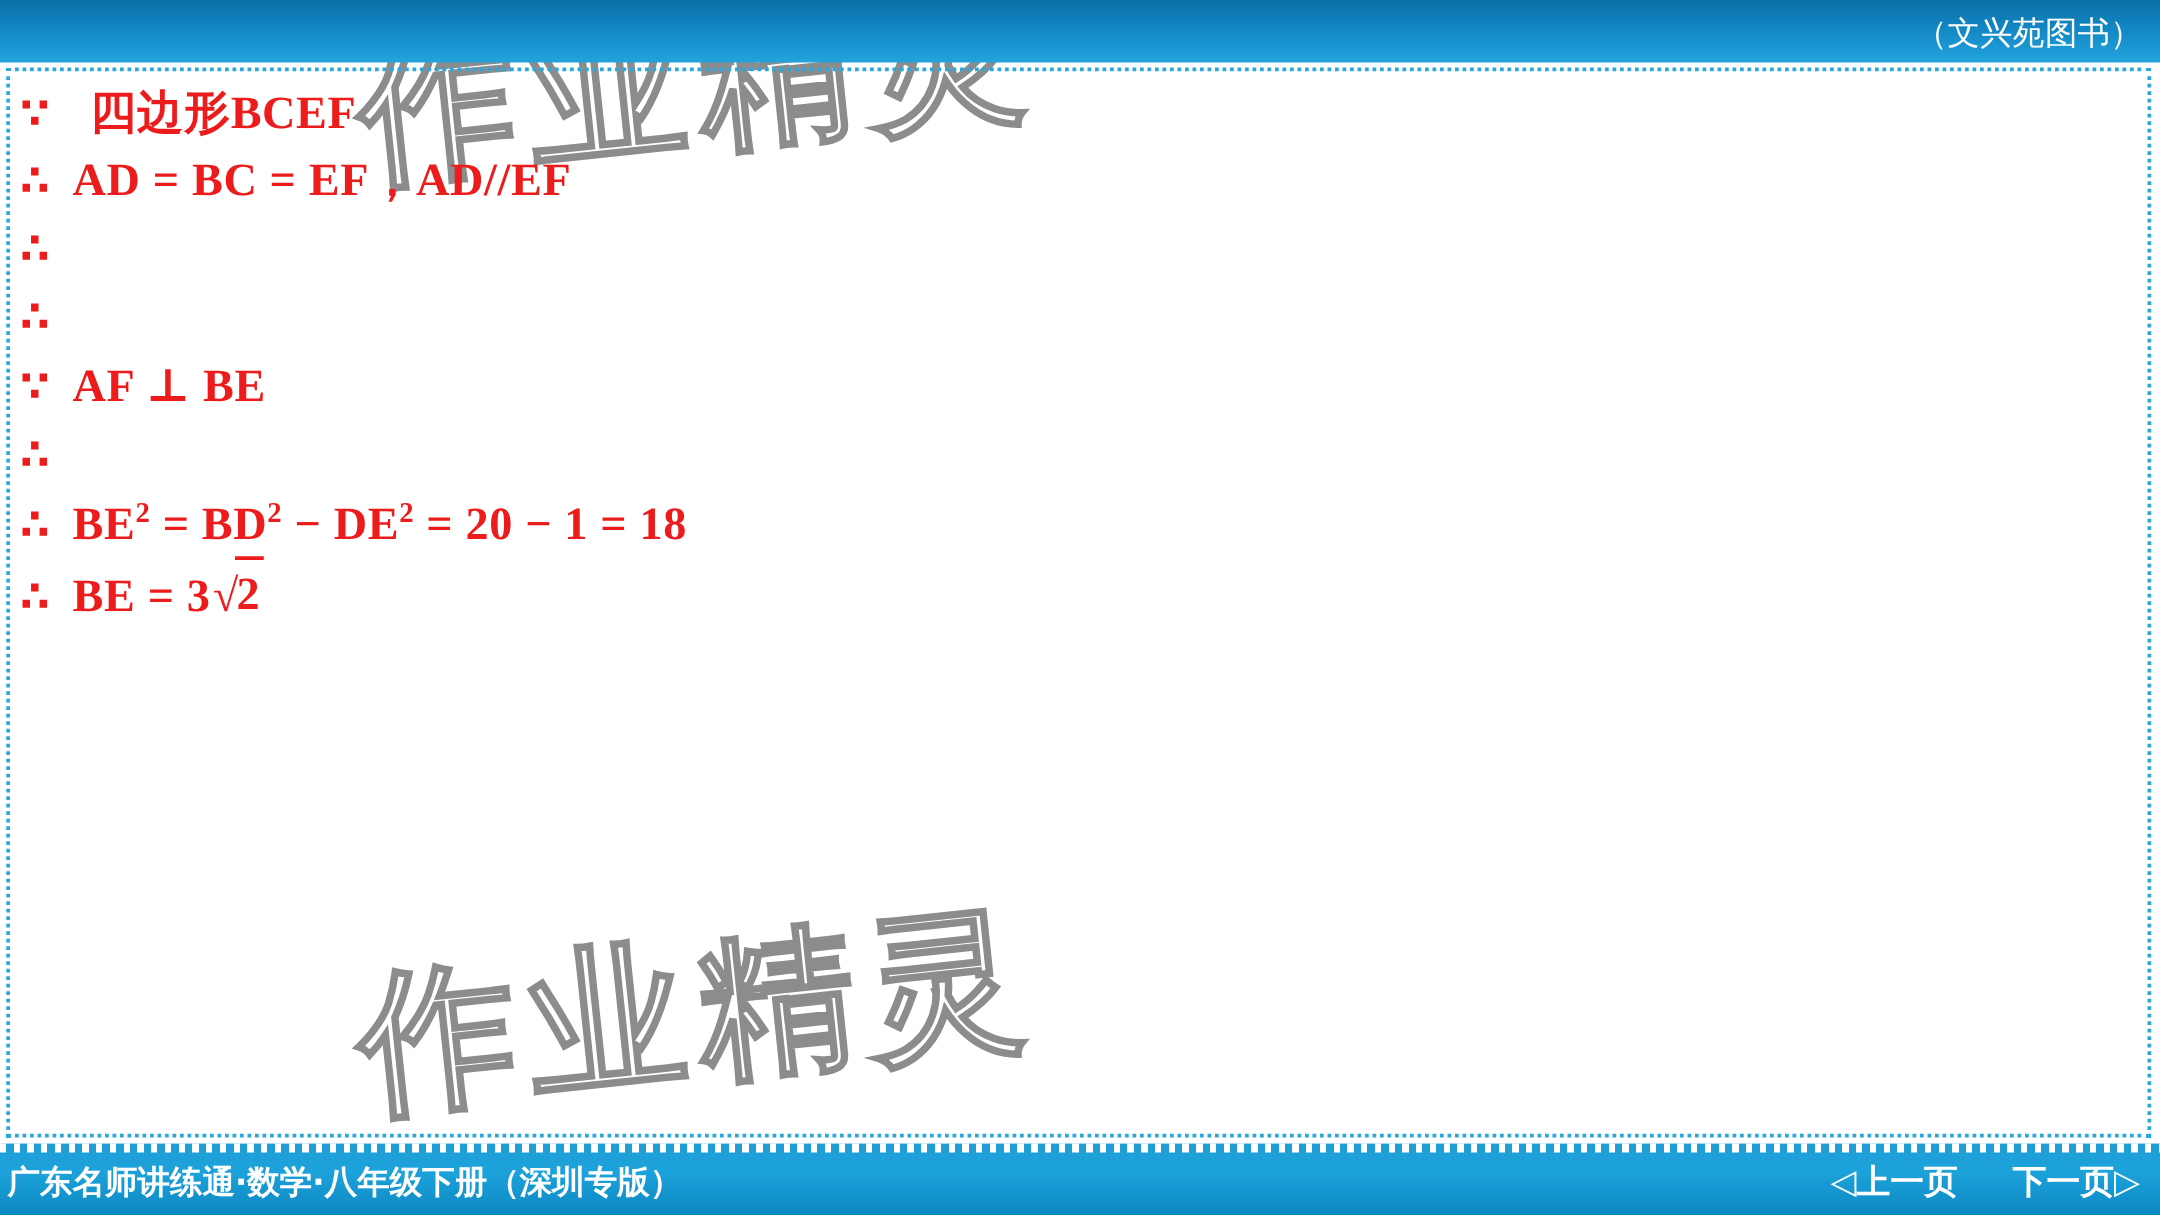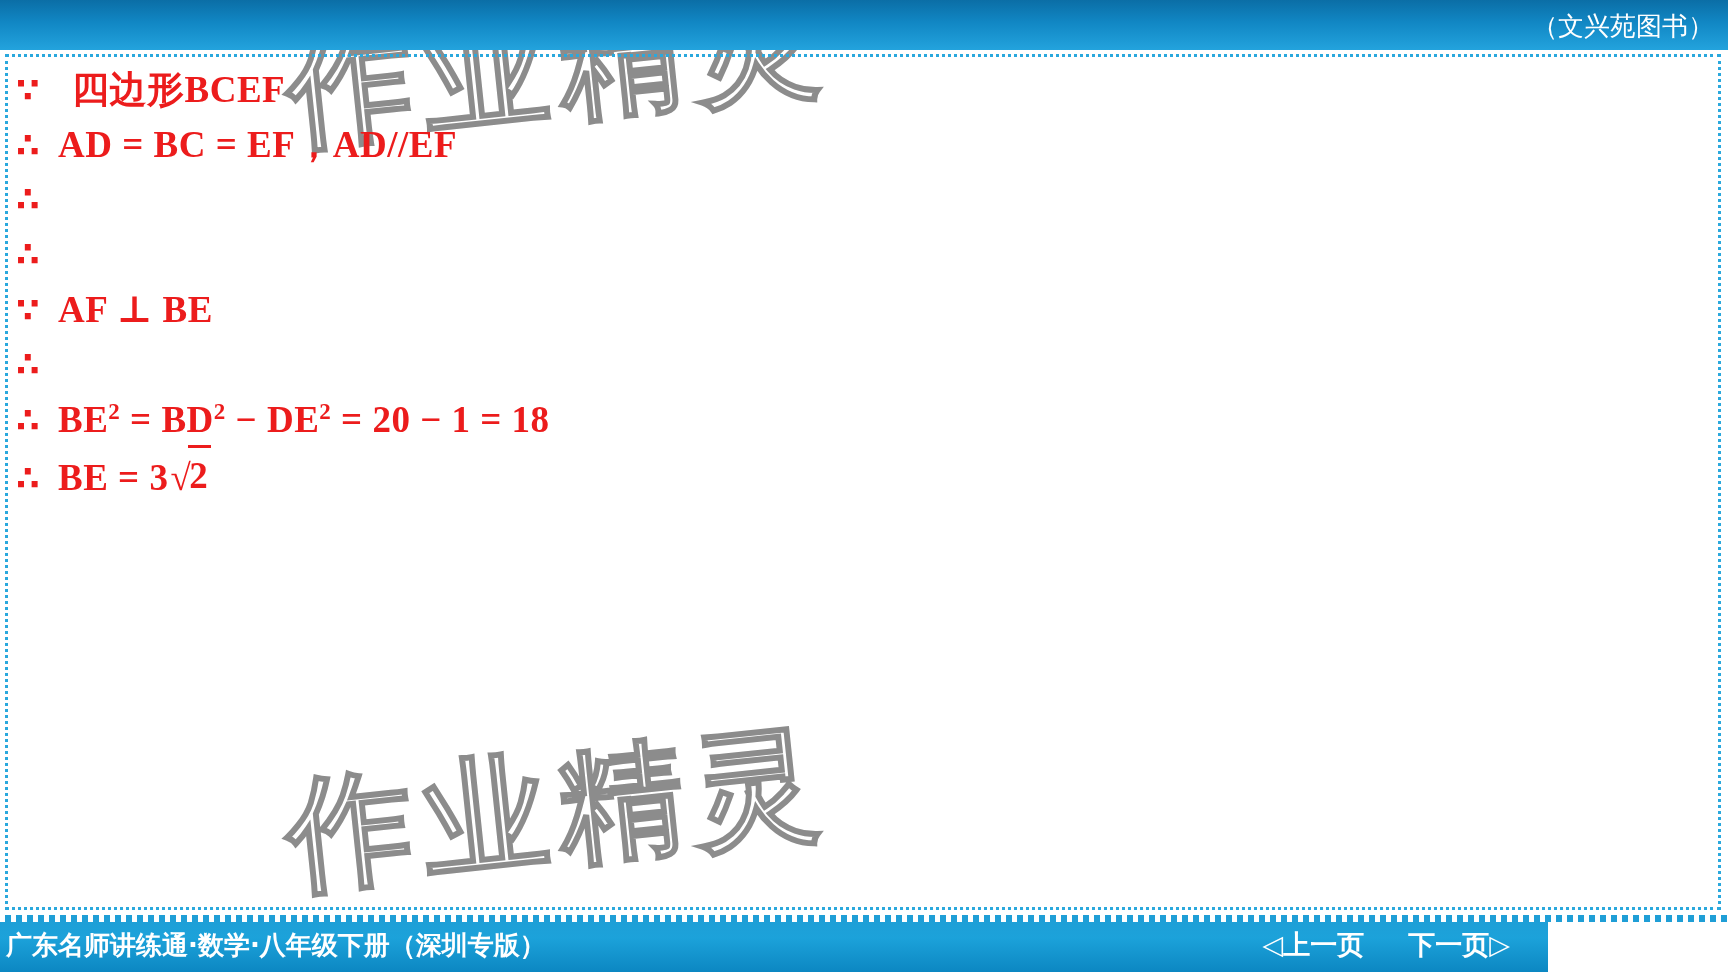--- a/index.html
+++ b/index.html
@@ -132,21 +132,21 @@
   .wm-bottom {
     left: 286px;
     top: 726px;
   }
 
   
   .footer-bar {
     position: absolute;
     left: 0;
     bottom: 0;
-    width: 1548px;
+    width: 1728px;
     height: 57px;
     background: linear-gradient(to bottom, #1f9ed6 0%, #1ca2da 40%, #0c87c2 100%);
     z-index: 8;
   }
   .footer-dots {
     position: absolute;
     left: 0; top: 0;
     width: 1728px;
     height: 7px;
     background-image: repeating-linear-gradient(to right,
@@ -159,21 +159,21 @@
     top: 13px;
     color: #ffffff;
     font-family: "DejaVu Sans", sans-serif;
     font-weight: bold;
     font-size: 26px;
     white-space: nowrap;
     z-index: 10;
   }
   .nav-group {
     position: absolute;
-    right: 38px;
+    right: 16px;
     top: 12px;
     display: flex;
     gap: 44px;
     z-index: 10;
   }
   .nav-btn {
     color: #ffffff;
     font-family: "DejaVu Sans", sans-serif;
     font-weight: bold;
     font-size: 27px;

